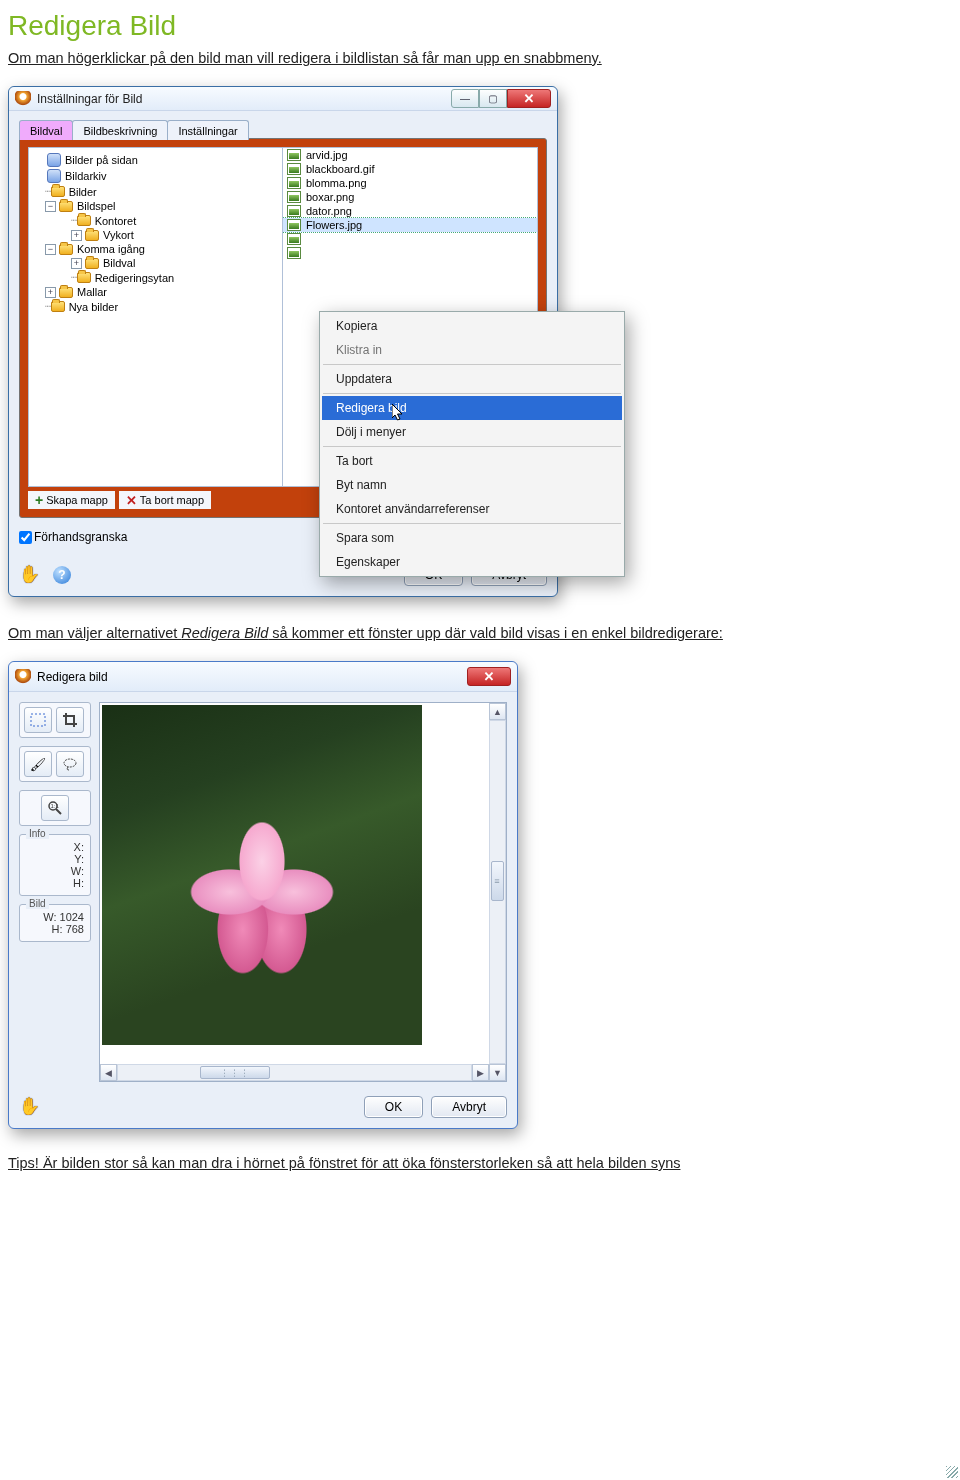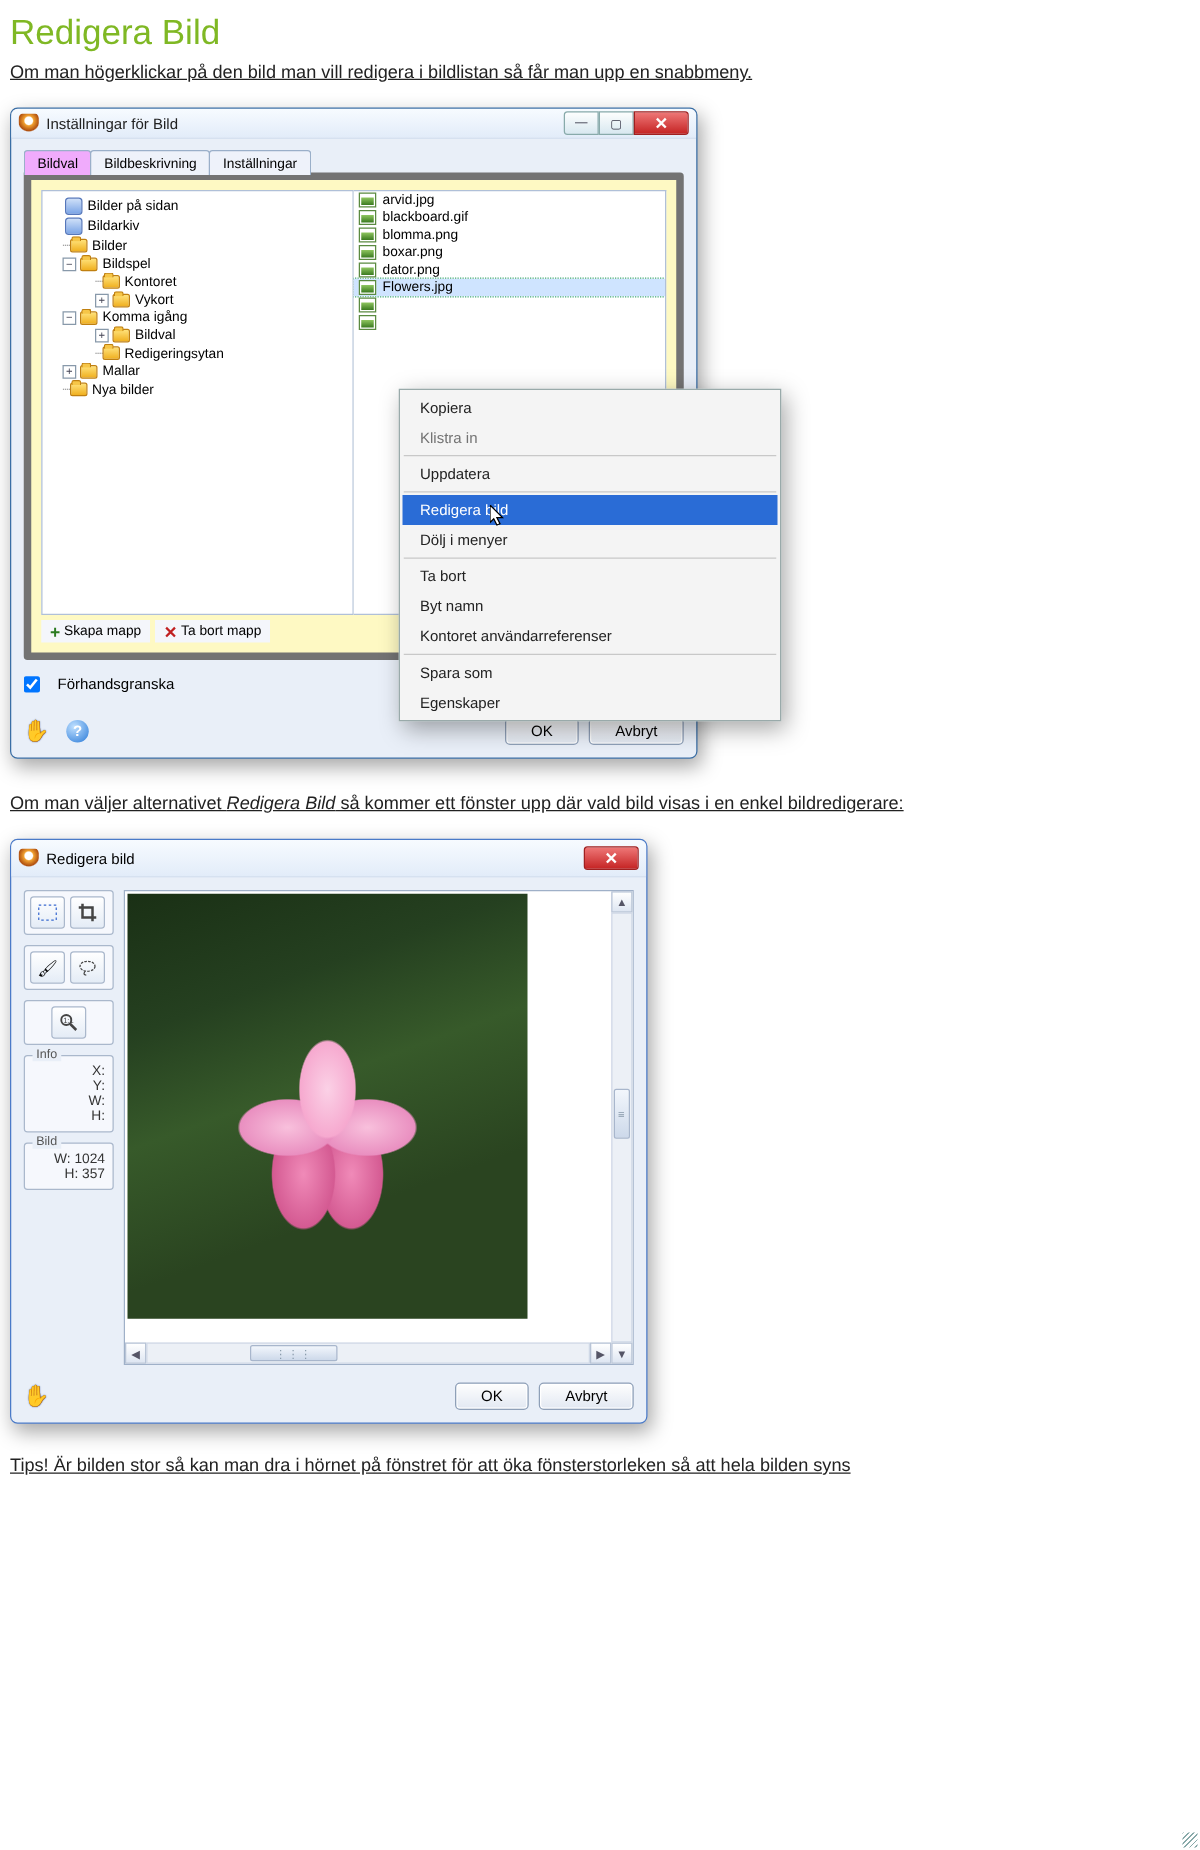--- a/index.html
+++ b/index.html
@@ -38,21 +38,21 @@
   }
   .dlg-body { padding: 8px 10px 12px 10px; }
   .tabs { display:flex; margin-bottom:-1px; }
   .tab {
     padding: 4px 10px 3px; border:1px solid #9aafc9; border-bottom:none;
     background:#eef2fa; font-size:11px; border-radius:3px 3px 0 0; margin-right:-1px;
     position:relative; top:1px; cursor:pointer;
   }
   .tab.active { background:#f0abfc; z-index:2; }
   .tabpanel {
-    border:6px solid #737373; background:#fef9c3; padding:8px; border-radius:0 3px 3px 3px;
+    border:1px solid #737373; background:#c2410c; padding:8px; border-radius:0 3px 3px 3px;
   }
   .two-col { display:flex; gap:0; }
   .tree-pane, .file-pane {
     border:1px solid #b0c0d8; background:#fff; height:340px; overflow:auto; position:relative;
   }
   .tree-pane { flex:1 1 50%; }
   .file-pane { flex:1 1 50%; border-left:none; }
   .tree { padding:4px 2px; font-size:11px; }
   .tree-item { display:flex; align-items:center; padding:1px 2px; white-space:nowrap; cursor:pointer; }
   .exp { width:11px; height:11px; border:1px solid #8899aa; display:inline-flex; align-items:center; justify-content:center; font-size:9px; line-height:1; color:#445; margin-right:3px; background:#fff; }
@@ -80,21 +80,21 @@
     content:""; position:absolute; left:1px; right:1px; bottom:1px; height:6px;
     background:linear-gradient(#8fc660,#3a7a20);
   }
   .btnbar { display:flex; gap:4px; margin-top:4px; }
   .flatbtn {
     display:flex; align-items:center; gap:3px; padding:1px 6px; font-size:11px;
     background:#f4f6fb; border:1px solid transparent; cursor:pointer;
   }
   .plus-ic { color:#2a7a20; font-weight:bold; font-size:14px; line-height:1; }
   .x-ic { color:#c02020; font-weight:bold; font-size:13px; line-height:1; }
-  .checkrow { display:flex; align-items:center; gap:14px; margin:12px 0 2px 0; font-size:12px; }
+  .checkrow { display:flex; align-items:center; gap:2px; margin:12px 0 2px 0; font-size:12px; }
   .dlg-footer { display:flex; align-items:center; gap:8px; padding:6px 10px 10px 10px; }
   .hand-icon {
     width:26px; height:22px; position:relative;
   }
   .hand-icon::before{
     content:"✋"; color:#2a5ae0; font-size:17px; position:absolute; left:0; top:0;
     text-shadow:0 0 1px #1a3a90;
   }
   .help-icon {
     width:18px; height:18px; border-radius:50%; background:radial-gradient(circle at 35% 30%, #bfe0ff, #2a7ad8);
@@ -397,21 +397,21 @@
       <div class="infobox">
         <span class="legend">Info</span>
         <div>X:</div>
         <div>Y:</div>
         <div>W:</div>
         <div>H:</div>
       </div>
       <div class="bildbox">
         <span class="legend">Bild</span>
         <div>W: 1024</div>
-        <div>H:   357</div>
+        <div>H:   768</div>
       </div>
     </div>
     <div class="img-area">
       <div class="flower-img"></div>
       <div class="sb-v">
         <div class="sb-btn">▲</div>
         <div class="sb-track">
             <div class="sb-thumb-v">
               <span class="grip">≡</span>
             </div>

